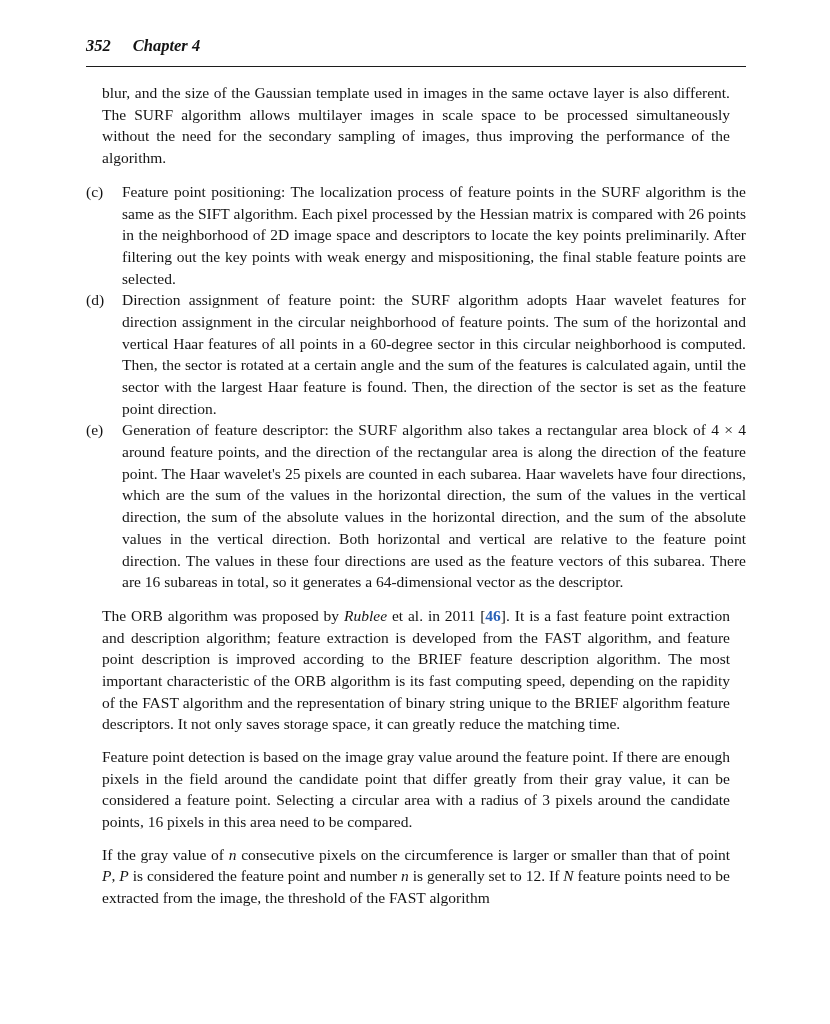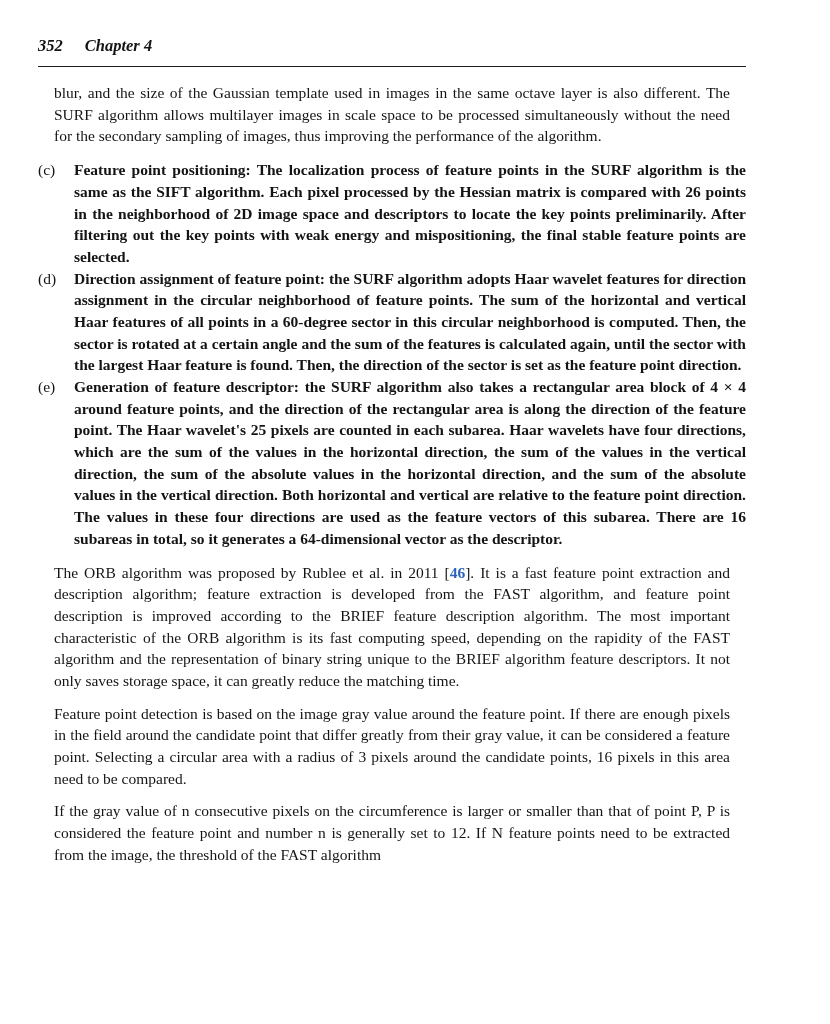--- a/index.html
+++ b/index.html
@@ -5,21 +5,21 @@
   html, body {
     margin: 0;
     padding: 0;
     background: #ffffff;
   }
   .page {
     position: relative;
     width: 830px;
     height: 1024px;
     box-sizing: border-box;
-    padding: 34px 84px 0 38px;
+    padding: 34px 84px 0 86px;
     background: #ffffff;
     font-family: "Liberation Serif", "DejaVu Serif", serif;
     font-size: 15.5px;
     line-height: 1.4;
     color: #141414;
     overflow: hidden;
     border-radius: 19px;
   }
   .page-header {
     display: flex;
@@ -43,23 +43,22 @@
   }
   .list-item {
     display: flex;
   }
   .marker {
     flex: 0 0 36px;
   }
   .item-text {
     flex: 1;
     text-align: justify;
-    font-weight: bold;
   }
-  .i { }
+  .i { font-style: italic; }
   .cite {
     color: var(--citation-link, #2b62b8);
     cursor: pointer;
     font-weight: bold;
   }
   .para:last-child {
     margin-bottom: 0;
   }
 </style>
 </head>

